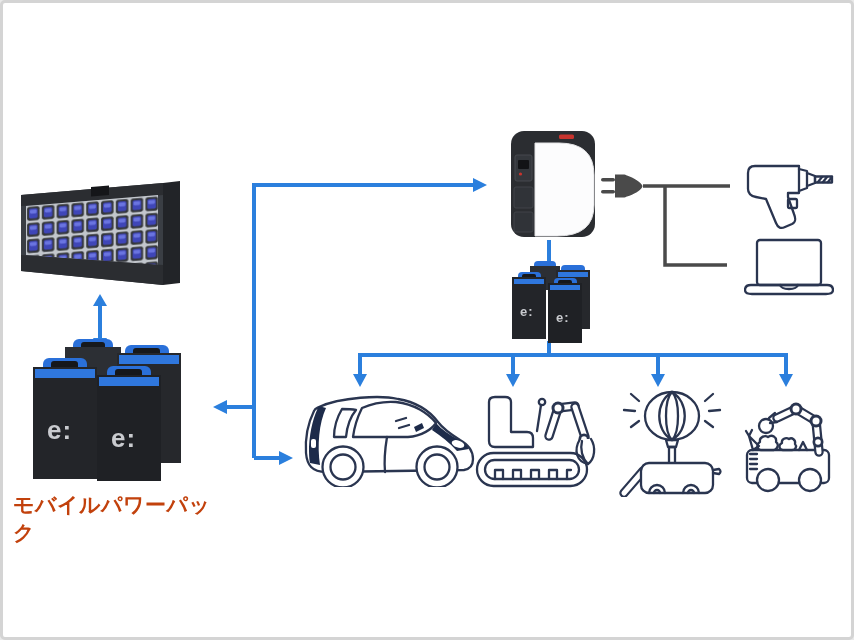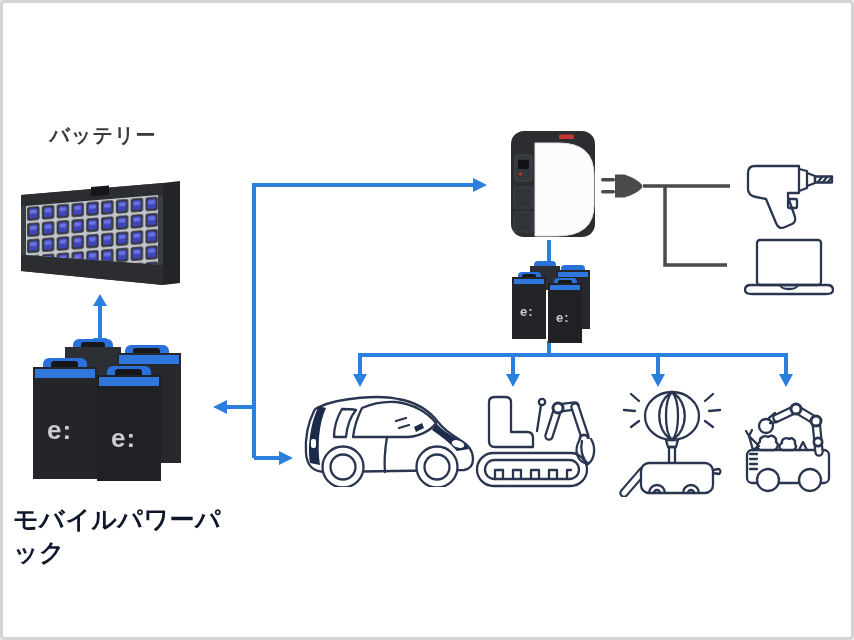--- a/index.html
+++ b/index.html
@@ -7,40 +7,39 @@
     position:relative;width:854px;height:640px;box-sizing:border-box;
     background:#ffffff;border:3px solid #d4d4d4;border-radius:5px;
     overflow:hidden;font-family:"Liberation Sans","DejaVu Sans",sans-serif;
   }
   .abs{position:absolute;}
   #station-label{
     left:0;top:118px;width:200px;text-align:center;
     color:#3b3b3b;font-size:20px;font-weight:600;line-height:28px;letter-spacing:1px;
   }
   #power-pack-label{
-    left:10px;top:500px;width:210px;
-    color:#0f172a;font-size:25px;font-weight:700;letter-spacing:0.5px;
+    left:10px;top:488px;width:210px;
+    color:#c2410c;font-size:21px;font-weight:700;letter-spacing:0.5px;
   }
   svg{display:block;}
   .outline{stroke:#2a3550;stroke-width:2.3;fill:none;stroke-linecap:round;stroke-linejoin:round;}
   .outline-fill{stroke:#2a3550;stroke-width:2.3;fill:#ffffff;stroke-linecap:round;stroke-linejoin:round;}
   .tube-under{stroke:#2a3550;stroke-width:9.5;fill:none;stroke-linecap:round;stroke-linejoin:round;}
   .tube-over{stroke:#ffffff;stroke-width:5;fill:none;stroke-linecap:round;stroke-linejoin:round;}
   .wire{stroke:#4a4a4a;stroke-width:3.5;fill:none;}
   .blue-line{stroke:#2b7fdd;stroke-width:4;fill:none;}
   .blue-head{fill:#2b7fdd;stroke:none;}
   .e-logo{font-family:"Liberation Sans","DejaVu Sans",sans-serif;font-weight:700;fill:#c9cbcf;letter-spacing:1px;}
 </style>
 </head>
 <body>
 
 <div id="canvas">
 
   <div id="station-label" class="abs">
-    <div>バッテリー</div>
   </div>
 
   <svg class="abs" style="left:8px;top:176px" width="175" height="112" viewBox="0 0 175 112">
     <defs>
       <pattern id="slots" width="14.8" height="16.2" patternUnits="userSpaceOnUse" patternTransform="translate(15,27) skewY(-4.6)">
         <rect x="1.1" y="1.1" width="12.4" height="13.8" rx="2" fill="#34363b"></rect>
         <rect x="3" y="3.2" width="8.6" height="9.6" rx="1.5" fill="#3f46b8"></rect>
         <rect x="4" y="4.2" width="6.6" height="3.8" rx="1" fill="#6a74e0"></rect>
       </pattern>
     </defs>

